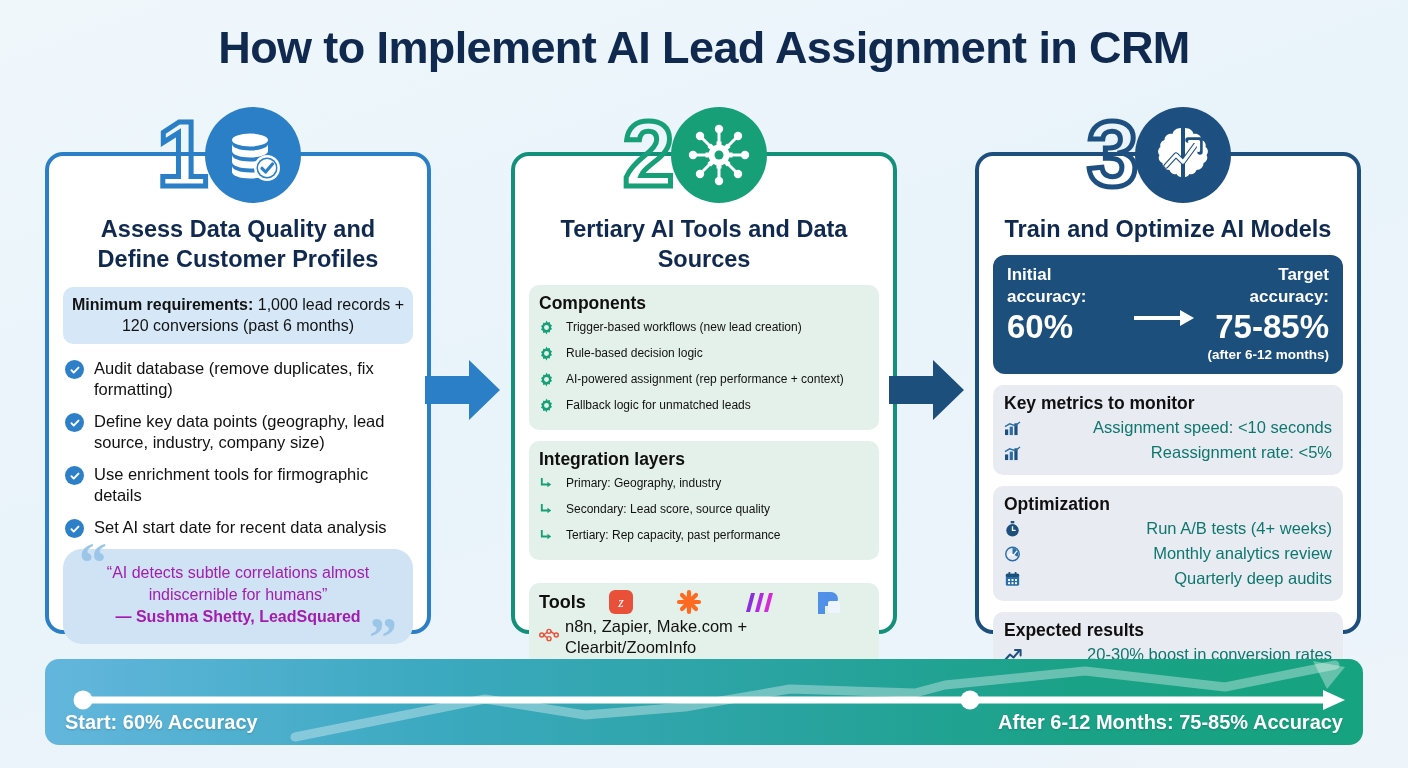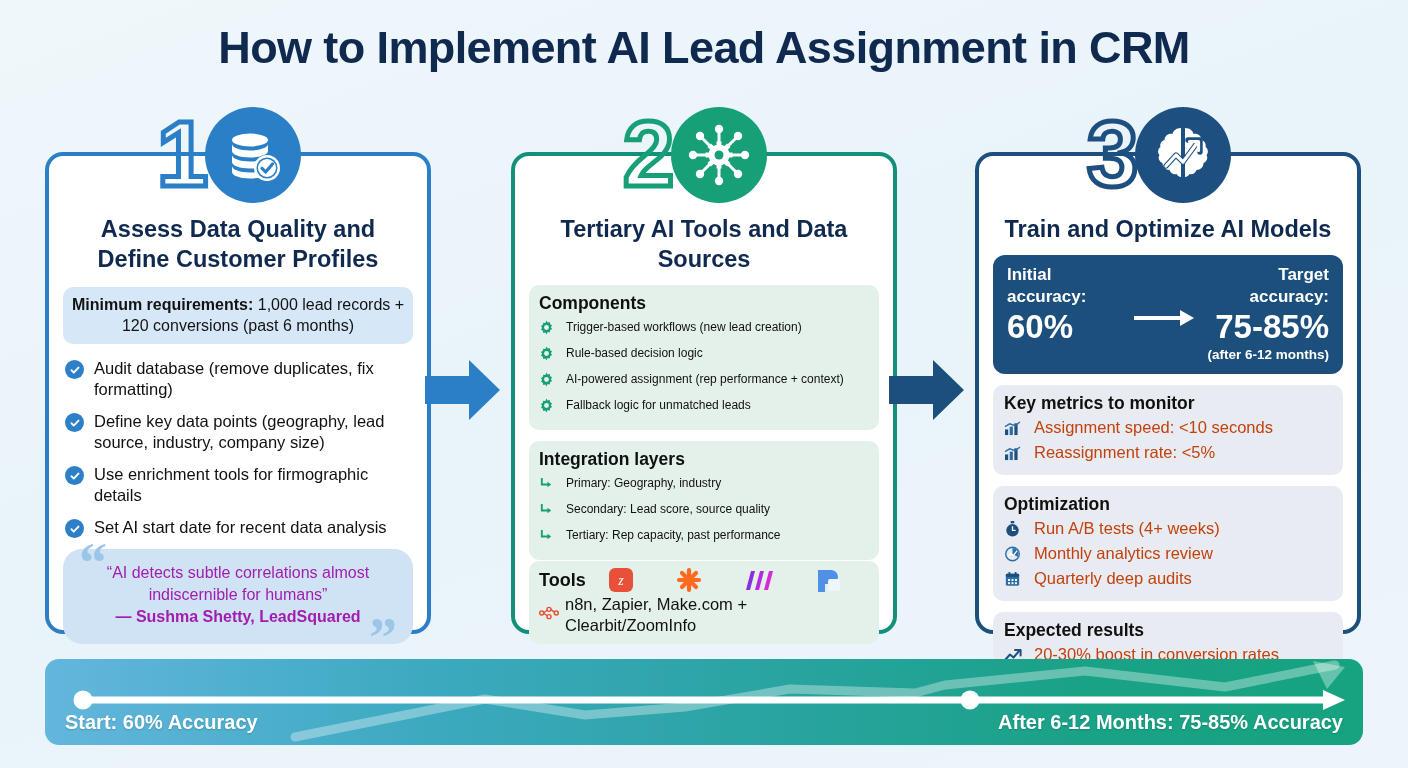--- a/index.html
+++ b/index.html
@@ -132,21 +132,21 @@
   .bullet-row {
     display: flex; align-items: flex-start;
     font-size: 12px; line-height: 21px; color: #111;
     margin-bottom: 1px;
   }
   .bullet-row .gi { flex: 0 0 auto; width: 20px; margin-right: 7px; margin-top: 3px; }
   .tools-sec {
     background: #e4f1ea;
     border-radius: 10px;
     padding: 6px 10px 8px;
-    margin-top: 1px;
+    margin-top: 23px;
   }
   .tools-top { display: flex; align-items: center; }
   .tools-label { font-size: 18px; font-weight: bold; color: #101010; }
   .tool-ico { margin-left: 0; display: flex; align-items: center; }
   .tools-line {
     display: flex; align-items: center;
     font-size: 16.5px; line-height: 21px; color: #111;
     margin-top: 1px;
   }
   .rollout {
@@ -173,21 +173,21 @@
   .acc-arrow { align-self: center; padding: 0 6px; margin-top: 12px; }
   .sec-gray {
     background: #e8ecf2;
     border-radius: 10px;
     padding: 8px 11px 9px;
     margin-top: 11px;
   }
   .sec-gray .sec-head { font-size: 17.5px; margin-bottom: 2px; }
   .gray-row {
     display: flex; align-items: flex-start;
-    font-size: 16.5px; line-height: 22px; color: #c2410c;
+    font-size: 16.5px; line-height: 22px; color: #0f766e; justify-content: space-between;
   }
   .gray-row .gi { flex: 0 0 auto; width: 22px; margin-right: 8px; margin-top: 3px; }
 
   
   .conn { position: absolute; top: 358px; }
   #conn1 { left: 425px; }
   #conn2 { left: 889px; }
 
   
   .timeline {

